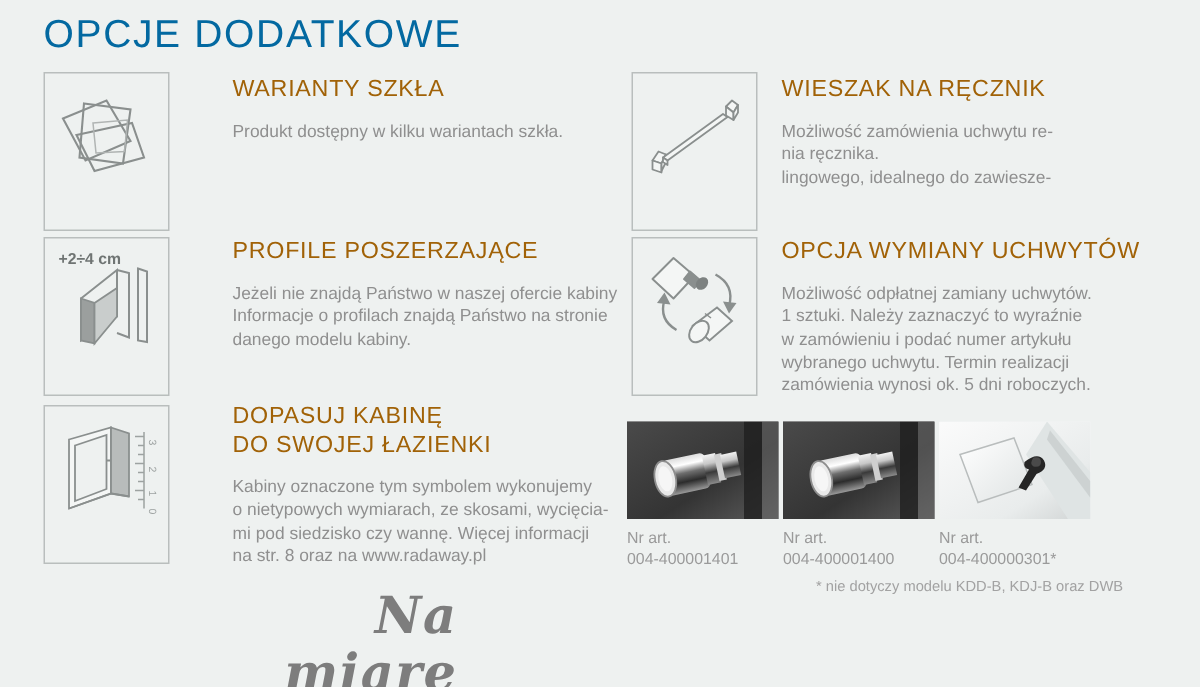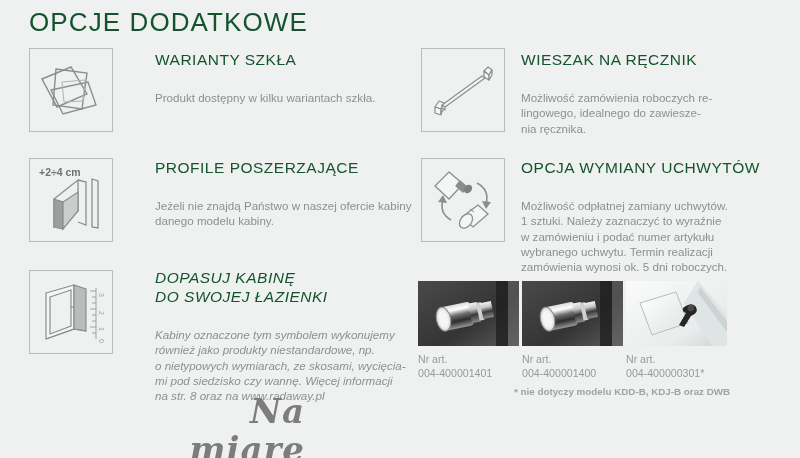--- a/index.html
+++ b/index.html
@@ -21,69 +21,69 @@
     background: #eef1f0;
   }
 
   
   .page-title {
     position: absolute;
     left: 29px;
     top: 7px;
     font-size: 26px;
     letter-spacing: 1.1px;
-    color: #14532d;
+    color: #0369a1;
     font-weight: 400;
   }
 
   
   .feature {
     position: absolute;
   }
   .icon-box {
     position: absolute;
     left: 0;
     top: 0;
     width: 84px;
-    height: 84px;
+    height: 106px;
     border: 1px solid #b9bebd;
     background: #eef1f0;
     box-sizing: border-box;
   }
   .icon-box svg {
     display: block;
   }
   .feature-text {
     position: absolute;
   }
   .feature-head {
-    color: #14532d;
+    color: #a16207;
     font-size: 15.5px;
     letter-spacing: 0.5px;
     line-height: 19px;
     font-weight: 400;
     white-space: nowrap;
   }
   .feature-body {
     color: #8f8f8f;
     font-size: 11.6px;
     line-height: 15.3px;
-    margin-top: 21px;
+    margin-top: 11px;
   }
   .feature-body div { white-space: nowrap; }
 
   
   #f-glass      { left: 29px;  top: 48px; }
   #f-glass .feature-text   { left: 126px; top: 2px; }
 
   #f-profile    { left: 29px;  top: 158px; }
   #f-profile .feature-text { left: 126px; top: 0px; }
 
   #f-fit        { left: 29px;  top: 270px; }
-  #f-fit .feature-text     { left: 126px; top: -2px; font-style: italic; }
+  #f-fit .feature-text     { left: 126px; top: -2px; }
 
   
   #f-towel      { left: 421px; top: 48px; }
   #f-towel .feature-text   { left: 100px; top: 2px; }
 
   #f-handle     { left: 421px; top: 158px; }
   #f-handle .feature-text  { left: 100px; top: 0px; }
 
   
   .products {
@@ -109,26 +109,25 @@
   .photo.light { background: #f2f3f3; }
   .photo svg { display: block; }
   .prod-label {
     margin-top: 7px;
     color: #9a9a9a;
     font-size: 10.6px;
     line-height: 13.5px;
   }
   .footnote {
     position: absolute;
-    left: 514px;
+    left: 544px;
     top: 386px;
     color: #a2a2a2;
     font-size: 9.8px;
     white-space: nowrap;
-    font-weight: bold;
   }
 
   
   .logo {
     position: absolute;
     left: 125px;
     top: 392px;
     width: 180px;
     text-align: right;
     font-weight: bold;
@@ -186,20 +185,21 @@
           <path d="M62,20 L68,22 L68,69 L62,68 Z"></path>
         </g>
         <path d="M24,40 L33,43 L33,70 L24,68 Z" fill="#9b9f9e" stroke="#8a8f8e" stroke-width="1.2"></path>
         <path d="M33,43 L48,33 L48,52 L33,70 Z" fill="#c9cdcc" stroke="#8a8f8e" stroke-width="1.2"></path>
       </svg>
     </div>
     <div class="feature-text">
       <div class="feature-head">PROFILE POSZERZAJĄCE</div>
       <div class="feature-body">
         <div>Jeżeli nie znajdą Państwo w naszej ofercie kabiny</div>
+        <div>Informacje o profilach znajdą Państwo na stronie</div>
         <div>danego modelu kabiny.</div>
       </div>
     </div>
   </div>
 
   <div class="feature" id="f-fit">
     <div class="icon-box">
       <svg width="82" height="82" viewBox="0 0 82 82">
         <g stroke="#8a8f8e" stroke-width="1.2" fill="none">
           <path d="M16,22 L44,14 L44,58 L16,68 Z" fill="#f4f6f5"></path>
@@ -225,21 +225,20 @@
           <text x="69" y="56" transform="rotate(90 69 56)">1</text>
           <text x="69" y="68" transform="rotate(90 69 68)">0</text>
         </g>
       </svg>
     </div>
     <div class="feature-text">
       <div class="feature-head">DOPASUJ KABINĘ</div>
       <div class="feature-head">DO SWOJEJ ŁAZIENKI</div>
       <div class="feature-body">
         <div>Kabiny oznaczone tym symbolem wykonujemy</div>
-        <div>również jako produkty niestandardowe, np.</div>
         <div>o nietypowych wymiarach, ze skosami, wycięcia-</div>
         <div>mi pod siedzisko czy wannę. Więcej informacji</div>
         <div>na str. 8 oraz na www.radaway.pl</div>
       </div>
     </div>
   </div>
 
   <div class="feature" id="f-towel">
     <div class="icon-box">
       <svg width="82" height="82" viewBox="0 0 82 82">
@@ -251,23 +250,23 @@
           <path d="M20,56 L23,58 L23,61 L20,59 Z"></path>
           <path d="M62,22 L66,18 L70,21 L67,26 Z"></path>
           <path d="M62,22 L62,28 L67,31 L67,26 Z"></path>
           <path d="M67,26 L70,21 L70,26 L67,31 Z"></path>
         </g>
       </svg>
     </div>
     <div class="feature-text">
       <div class="feature-head">WIESZAK NA RĘCZNIK</div>
       <div class="feature-body">
-        <div>Możliwość zamówienia roboczych re-</div>
+        <div>Możliwość zamówienia uchwytu re-</div>
+        <div>nia ręcznika.</div>
         <div>lingowego, idealnego do zawiesze-</div>
-        <div>nia ręcznika.</div>
       </div>
     </div>
   </div>
 
   <div class="feature" id="f-handle">
     <div class="icon-box">
       <svg width="82" height="82" viewBox="0 0 82 82">
         <g fill="#f4f6f5" stroke="#8a8f8e" stroke-width="1.3" stroke-linejoin="round">
           <path d="M13,27 L27,13 L41,25 L27,40 Z"></path>
           <path d="M38,22 L45,28 L41,33 L34,27 Z" fill="#8a8f8e"></path>

